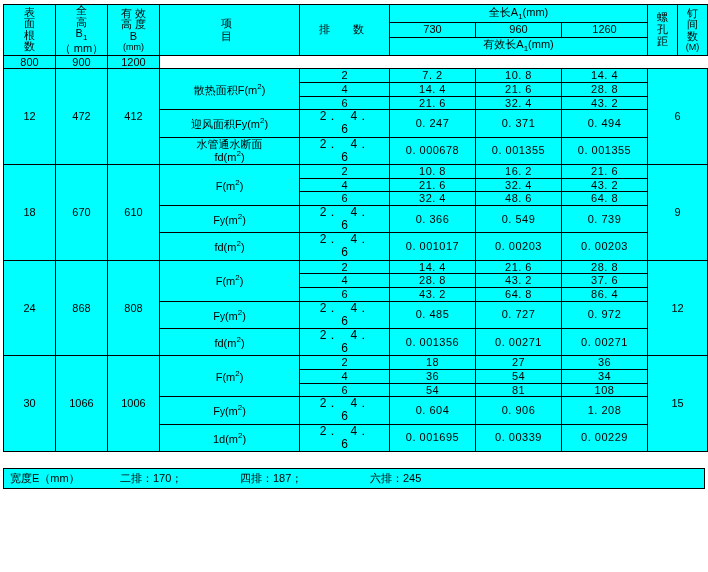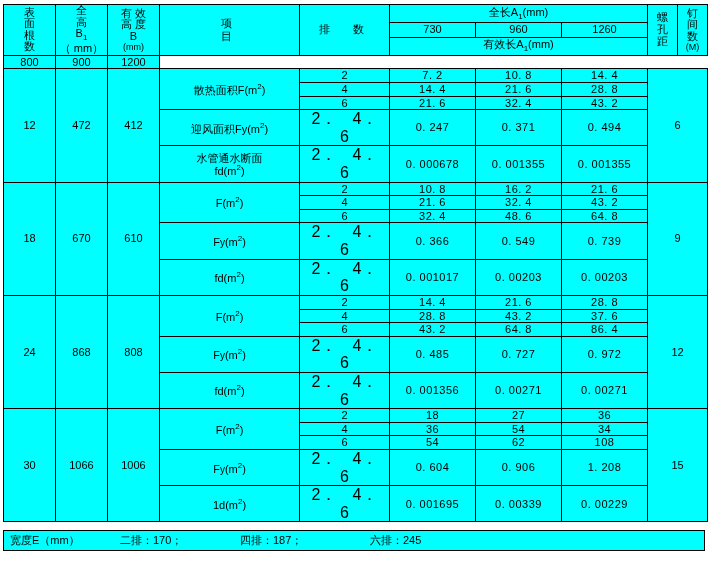--- a/index.html
+++ b/index.html
@@ -21,23 +21,23 @@
     letter-spacing:0px;
     line-height:1.05;
   }
   .vwrap{display:block;width:100%;text-align:center;}
   .vch{display:block;line-height:1.06;}
   td.num{font-size:11px;letter-spacing:0.5px;}
   td.label{font-size:11px;}
   .sup{font-size:8px;vertical-align:super;}
   .sub{font-size:8px;vertical-align:sub;}
   .rowsmall{font-size:10px;}
-  .multi{display:block;line-height:1.1;font-size:16px;}
+  .multi{display:block;line-height:1.1;font-size:12px;}
   .footer{
-    width:702px;margin:8px 0 0 3px;border-collapse:collapse;table-layout:fixed;
+    width:702px;margin:16px 0 0 3px;border-collapse:collapse;table-layout:fixed;
   }
   .footer td{
     border:1px solid #000000;background:#00ffff;font-size:11px;color:#000;
     padding:2px 4px 2px 6px;text-align:left;
   }
   .seg{display:inline-block;}
 </style>
 </head>
 <body>
 
@@ -264,21 +264,21 @@
       </tr>
       <tr>
         <td class="rowsmall">4</td>
         <td class="num">36</td>
         <td class="num">54</td>
         <td class="num">34</td>
       </tr>
       <tr>
         <td class="rowsmall">6</td>
         <td class="num">54</td>
-        <td class="num">62</td>
+        <td class="num">81</td>
         <td class="num">108</td>
       </tr>
       <tr>
         <td class="label">F<span style="font-size:10px">y</span>(m<span class="sup">2</span>)</td>
         <td class="rowsmall">
             <span class="multi">2．　4．</span>
             <span class="multi">6</span>
           </td>
         <td class="num">0. 604</td>
         <td class="num">0. 906</td>

